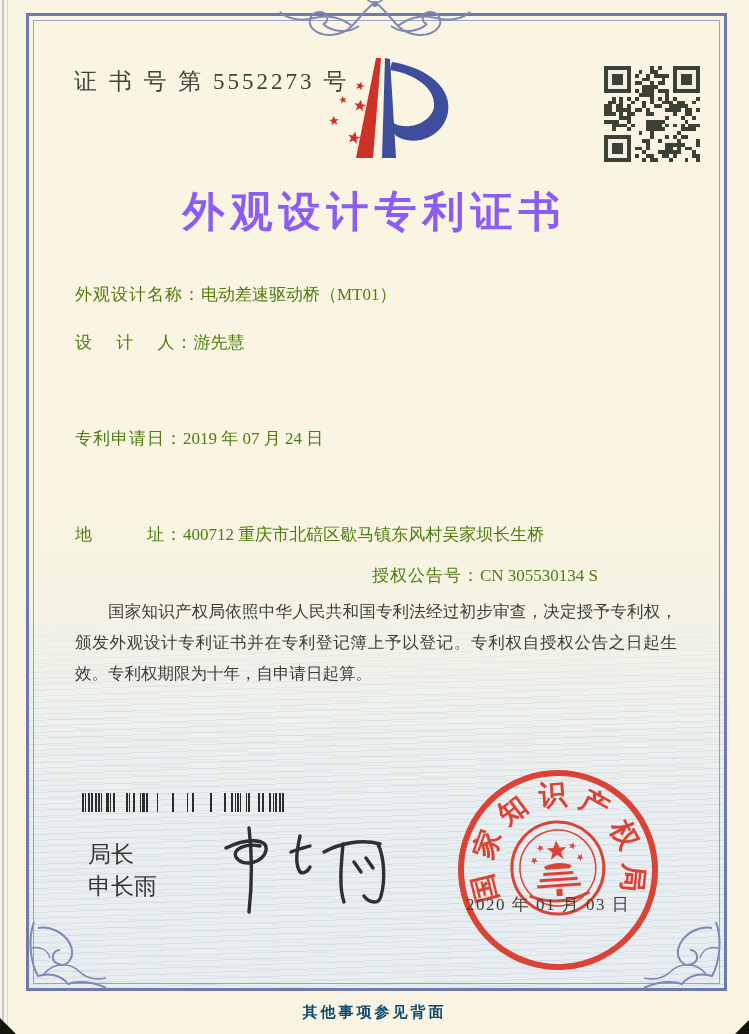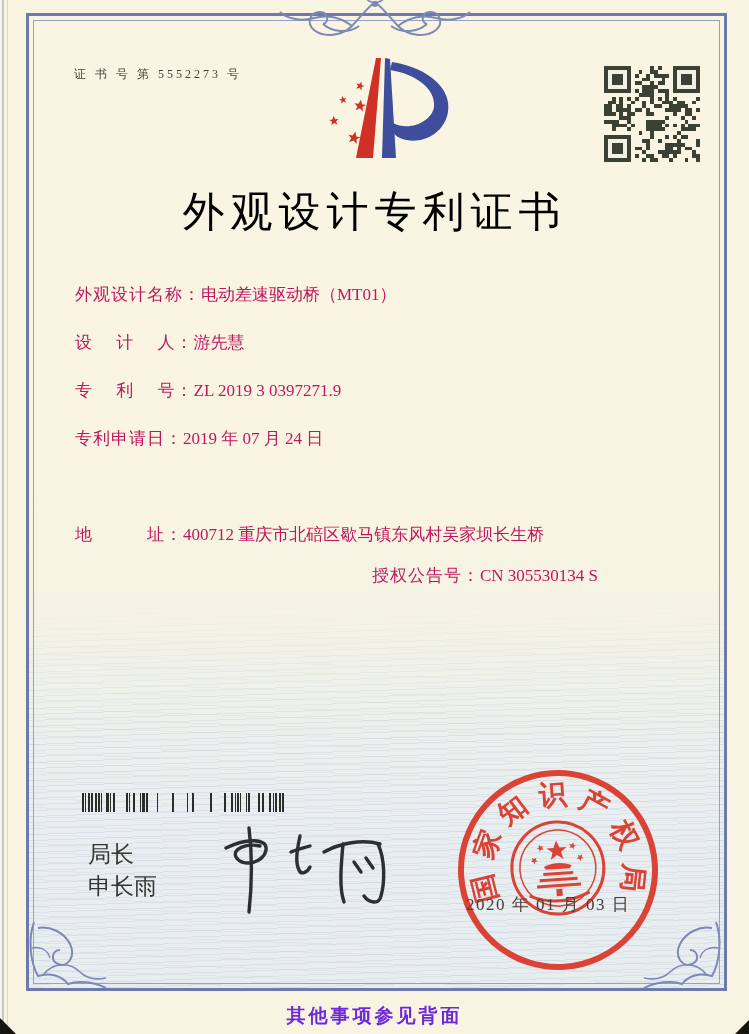--- a/index.html
+++ b/index.html
@@ -20,38 +20,38 @@
       repeating-linear-gradient(178deg,rgba(140,165,190,.16) 0 1px,transparent 1px 6px),
       repeating-linear-gradient(2deg,rgba(140,165,190,.10) 0 1px,transparent 1px 9px);
     -webkit-mask-image:linear-gradient(180deg,transparent 0,#000 130px);
             mask-image:linear-gradient(180deg,transparent 0,#000 130px);}
   
   .frame-outer{position:absolute;left:26px;top:13px;right:22px;bottom:43px;border:3px solid #6e7aaa;}
   .frame-inner{position:absolute;left:33px;top:20px;right:29px;bottom:50px;border:1px solid #98a1c4;}
   .ornament-top{position:absolute;left:262px;top:-4px;}
   .ornament-corner{position:absolute;}
   .text{color:#3a3d36;}
-  .cert-no{position:absolute;left:74px;top:66px;font-size:12px;letter-spacing:3px;color:#41443d;}
+  .cert-no{position:absolute;left:74px;top:66px;font-size:23px;letter-spacing:3px;color:#41443d;}
   .title{position:absolute;left:0;right:0;top:184px;text-align:center;
-         font-size:42px;font-weight:400;letter-spacing:6px;color:#000000;}
+         font-size:42px;font-weight:700;letter-spacing:6px;color:#8b5cf6;}
   .logo{position:absolute;left:296px;top:48px;}
   .qr{position:absolute;left:604px;top:66px;width:96px;height:96px;}
-  .field-row{position:absolute;left:75px;font-size:17px;color:#be185d;white-space:nowrap;}
+  .field-row{position:absolute;left:75px;font-size:17px;color:#4d7c0f;white-space:nowrap;}
   .field-row .lbl{letter-spacing:1px;}
   .paragraphs{position:absolute;left:75px;top:596px;width:602px;font-size:16.5px;
               line-height:31px;text-align:justify;color:#3b3e37;}
   .paragraphs p{margin:0;text-indent:2em;}
   .barcode{position:absolute;left:82px;top:793px;}
   .signer{position:absolute;left:88px;top:838px;font-size:23px;line-height:32px;color:#33362f;
           font-family:"Liberation Sans","DejaVu Sans",sans-serif;}
   .signature{position:absolute;left:196px;top:822px;}
   .seal{position:absolute;left:446px;top:762px;}
   .seal-date{position:absolute;left:466px;top:893px;font-size:17px;letter-spacing:1.5px;color:#473f33;white-space:nowrap;}
   .page-info{position:absolute;left:0;right:0;top:958px;text-align:center;font-size:14px;letter-spacing:3px;color:#3c3f38;}
-  .back-note{position:absolute;left:0;right:0;top:1003px;text-align:center;font-size:19px;letter-spacing:3px;color:#6d28d9;font-weight:600;}
+  .back-note{position:absolute;left:0;right:0;top:1003px;text-align:center;font-size:15px;letter-spacing:3px;color:#0c4a6e;font-weight:600;}
 </style>
 </head>
 <body>
 
 <div class="page">
 
   <div class="inner-bg"></div>
   <div class="waves"></div>
 
   <div class="frame-outer"></div>
@@ -307,34 +307,32 @@
     </svg>
 
   <div class="title">外观设计专利证书</div>
 
   <div class="field-row" style="top:283px">
     <span class="lbl">外观设计名称：</span><span>电动差速驱动桥（MT01）</span>
   </div>
   <div class="field-row" style="top:331px">
     <span class="lbl">设　 计 　人：</span><span>游先慧</span>
   </div>
-  <div class="field-row" style="top:379px">
-    <span class="lbl">专　 利 　号：</span><span>ZL 2019 3 0397271.9</span>
-  </div>
   <div class="field-row" style="top:427px">
     <span class="lbl">专利申请日：</span><span>2019 年 07 月 24 日</span>
   </div>
   <div class="field-row" style="top:523px">
     <span class="lbl">地　　　址：</span><span>400712 重庆市北碚区歇马镇东风村吴家坝长生桥</span>
   </div>
   <div class="field-row" style="top:564px;left:372px">
     <span class="lbl">授权公告号：</span><span>CN 305530134 S</span>
   </div>
 
   <div class="paragraphs">
+    <p>国家知识产权局依照中华人民共和国专利法经过初步审查，决定授予专利权，颁发外观设计专利证书并在专利登记簿上予以登记。专利权自授权公告之日起生效。专利权期限为十年，自申请日起算。</p>
   </div>
 
   <svg class="barcode" width="206" height="19" viewBox="0 0 206 19">
       <rect x="0" y="0" width="2" height="19" fill="#2a2d28"></rect>
       <rect x="3" y="0" width="1" height="19" fill="#2a2d28"></rect>
       <rect x="6" y="0" width="2" height="19" fill="#2a2d28"></rect>
       <rect x="9" y="0" width="2" height="19" fill="#2a2d28"></rect>
       <rect x="13" y="0" width="2" height="19" fill="#2a2d28"></rect>
       <rect x="16" y="0" width="2" height="19" fill="#2a2d28"></rect>
       <rect x="19" y="0" width="1" height="19" fill="#2a2d28"></rect>

